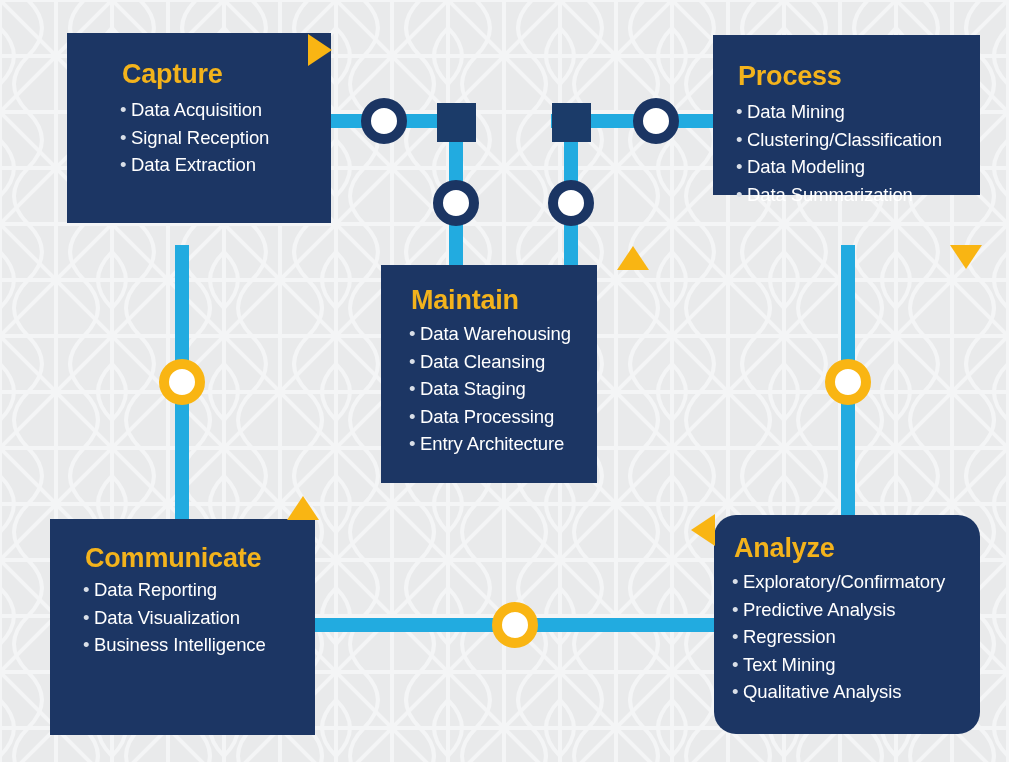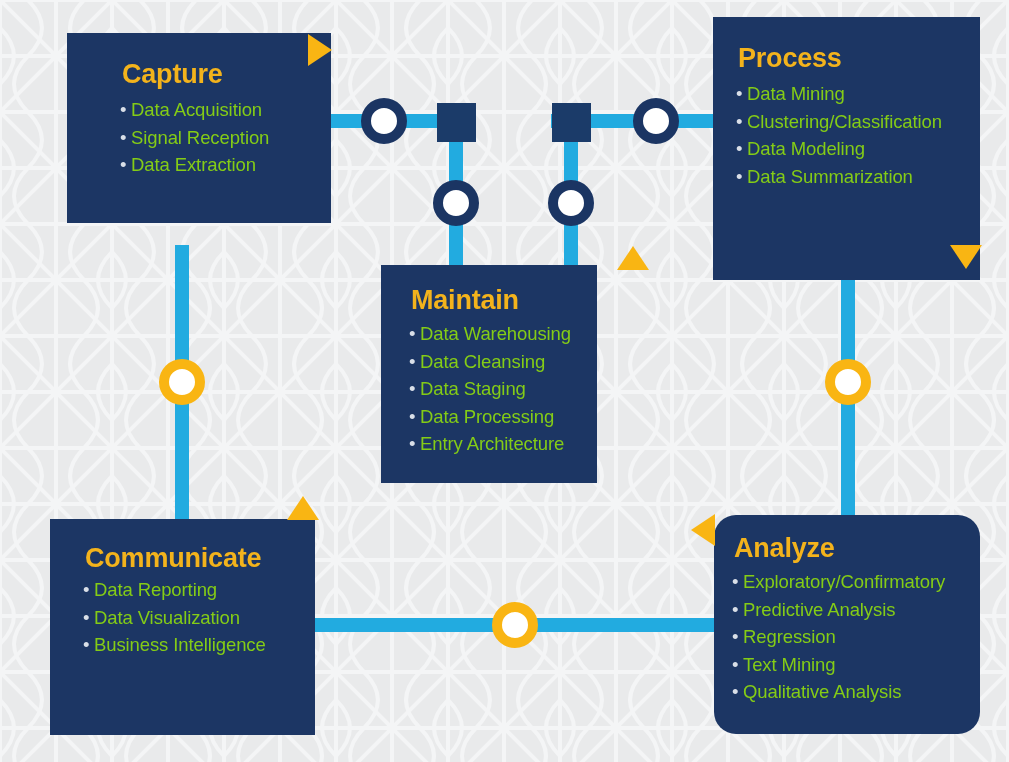--- a/index.html
+++ b/index.html
@@ -64,21 +64,21 @@
     letter-spacing: -0.2px;
     margin: 0;
     padding: 0;
   }
   .box-list {
     list-style: none;
     margin: 0;
     padding: 0;
   }
   .box-list li {
-    color: #84cc16;
+    color: #ffffff;
     font-size: 18.5px;
     line-height: 27.5px;
     white-space: nowrap;
     letter-spacing: -0.1px;
   }
   .box-list li::before {
     content: "\2022";
     color: #D9DFE8;
     display: inline-block;
     width: 11px;
@@ -170,21 +170,21 @@
   <div class="box" style="left:67px; top:33px; width:264px; height:190px;">
     <div class="box-title" style="margin:28px 0 8px 55px;">Capture</div>
     <ul class="box-list" style="margin-left:53px;">
       <li>Data Acquisition</li>
       <li>Signal Reception</li>
       <li>Data Extraction</li>
     </ul>
   </div>
 
   <div class="tri tri-down" style="left:950px; top:245px;"></div>
-  <div class="box" style="left:713px; top:17px; width:267px; height:263px;">
+  <div class="box" style="left:713px; top:35px; width:267px; height:160px;">
     <div class="box-title" style="margin:28px 0 8px 25px;">Process</div>
     <ul class="box-list" style="margin-left:23px;">
       <li>Data Mining</li>
       <li>Clustering/Classification</li>
       <li>Data Modeling</li>
       <li>Data Summarization</li>
     </ul>
   </div>
 
   <div class="tri tri-up" style="left:617px; top:246px;"></div>

